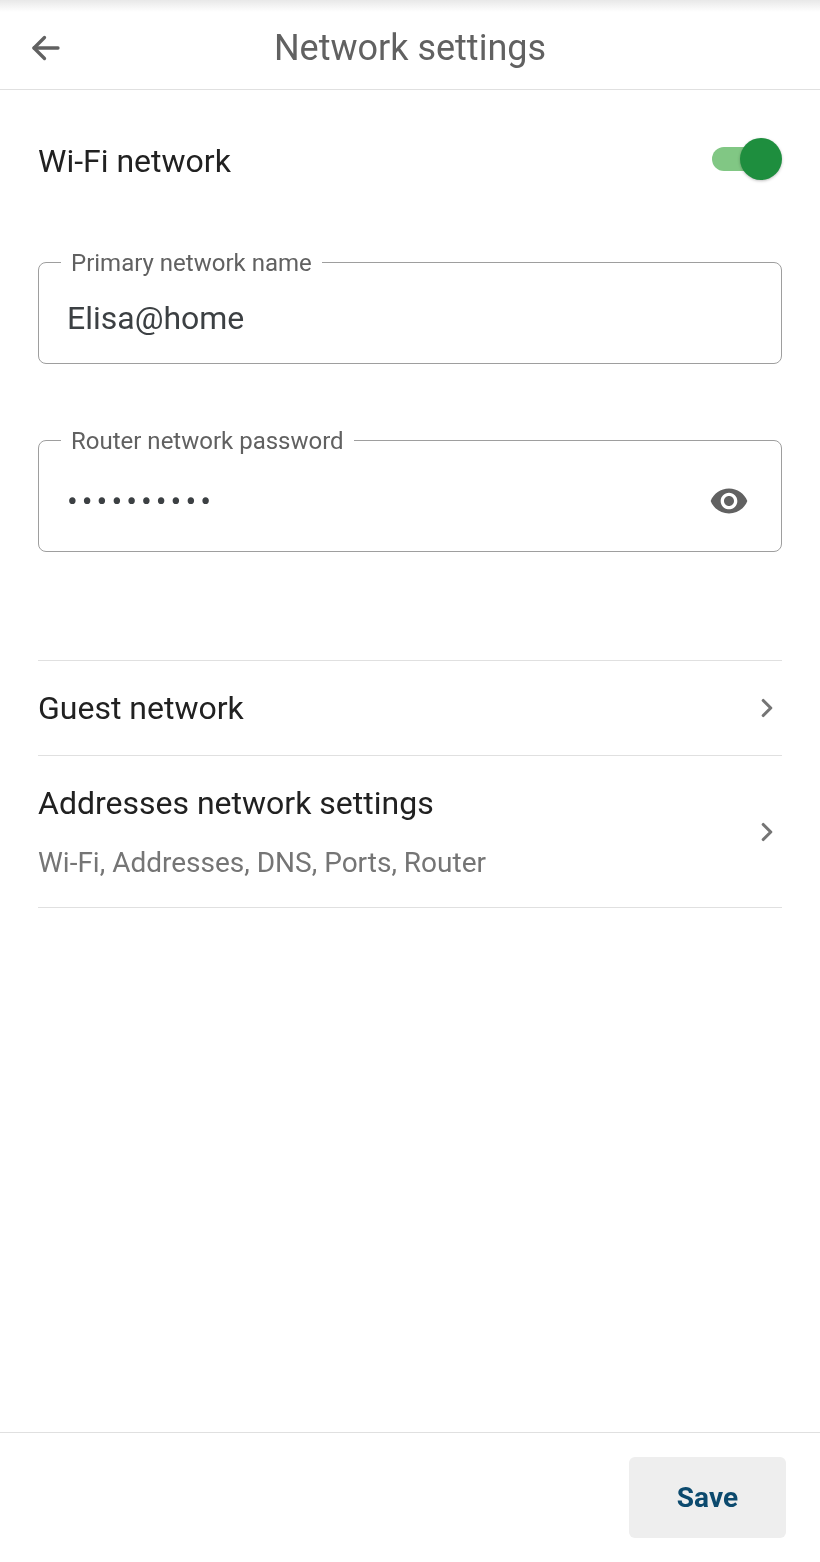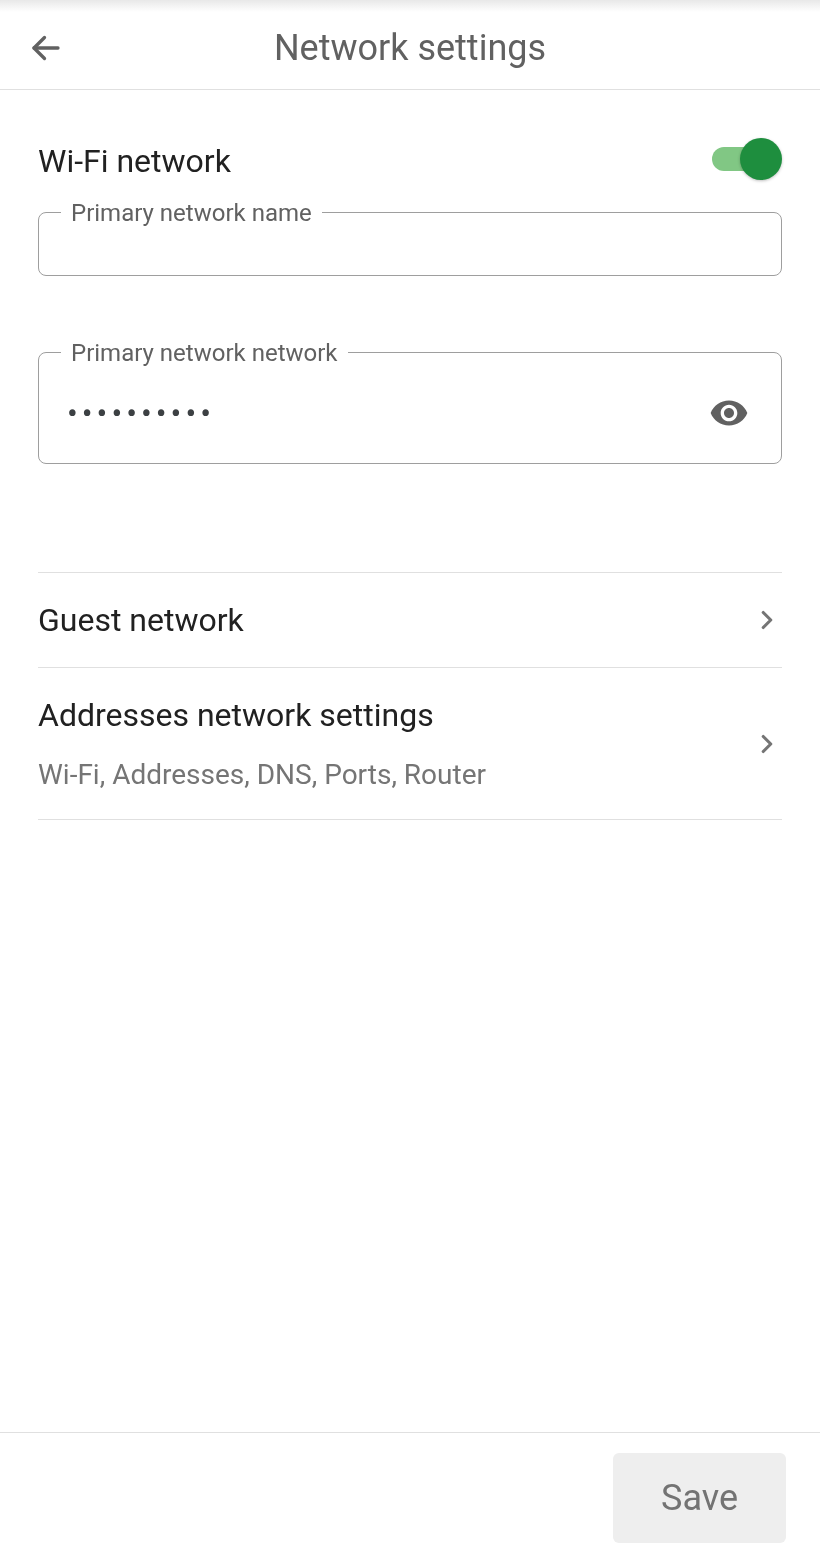--- a/index.html
+++ b/index.html
@@ -74,20 +74,21 @@
       position: absolute;
       top: 0;
       right: 0;
       width: 42px;
       height: 42px;
       border-radius: 50%;
       background: #1e8e3e;
       box-shadow: 0 1px 3px rgba(0,0,0,0.25);
     }
     .field-wrap {
+      margin-top: 50px;
       position: relative;
     }
     .field-wrap + .field-wrap {
       margin-top: 76px;
     }
     .field-box {
       border: 1px solid #9e9e9e;
       border-radius: 8px;
       padding: 36px 28px 26px 28px;
       position: relative;
@@ -164,23 +165,23 @@
       right: 0;
       height: 130px;
       border-top: 1px solid #e0e0e0;
       display: flex;
       justify-content: flex-end;
       align-items: center;
       padding: 0 34px;
     }
     .save-btn {
       background: #eeeeee;
-      color: #737373;
-      font-size: 36px;
-      font-weight: 400;
+      color: #0c4a6e;
+      font-size: 28px;
+      font-weight: 700;
       padding: 24px 48px;
       border-radius: 6px;
       cursor: pointer;
       border: none;
     }
   </style>
 </head>
 <body>
 
 <div class="top-gradient"></div>
@@ -200,26 +201,27 @@
     <div class="section-title">Wi-Fi network</div>
     <div class="toggle">
       <div class="toggle-track"></div>
       <div class="toggle-knob"></div>
     </div>
   </div>
 
   <div class="field-wrap">
     <div class="field-box">
       <span class="field-legend">Primary network name</span>
+      <input class="field-input" type="text" value="Elisa@home" style="">
     </div>
   </div>
 
   <div class="field-wrap">
     <div class="field-box">
-      <span class="field-legend">Primary network network</span>
+      <span class="field-legend">Router network password</span>
       <span class="password-dots">••••••••••</span>
       <div class="eye-btn">
         <svg width="40" height="40" viewBox="0 0 24 24" fill="#616161">
           <path d="M12 4.5C7 4.5 2.73 7.61 1 12c1.73 4.39 6 7.5 11 7.5s9.27-3.11 11-7.5c-1.73-4.39-6-7.5-11-7.5zM12 17c-2.76 0-5-2.24-5-5s2.24-5 5-5 5 2.24 5 5-2.24 5-5 5zm0-8c-1.66 0-3 1.34-3 3s1.34 3 3 3 3-1.34 3-3-1.34-3-3-3z"></path>
         </svg>
       </div>
     </div>
   </div>
 
   <div class="list">

